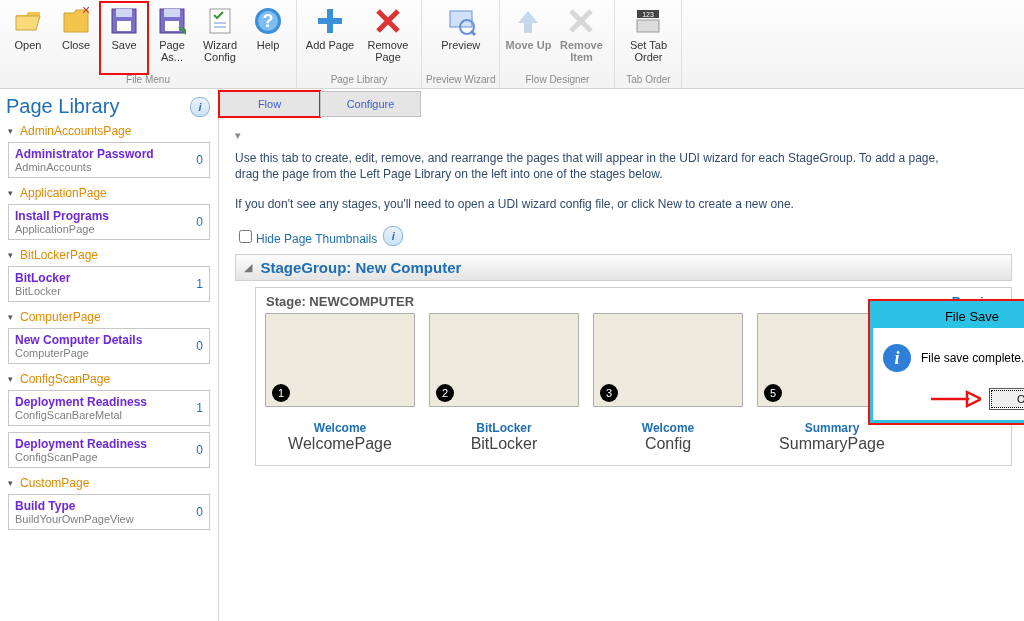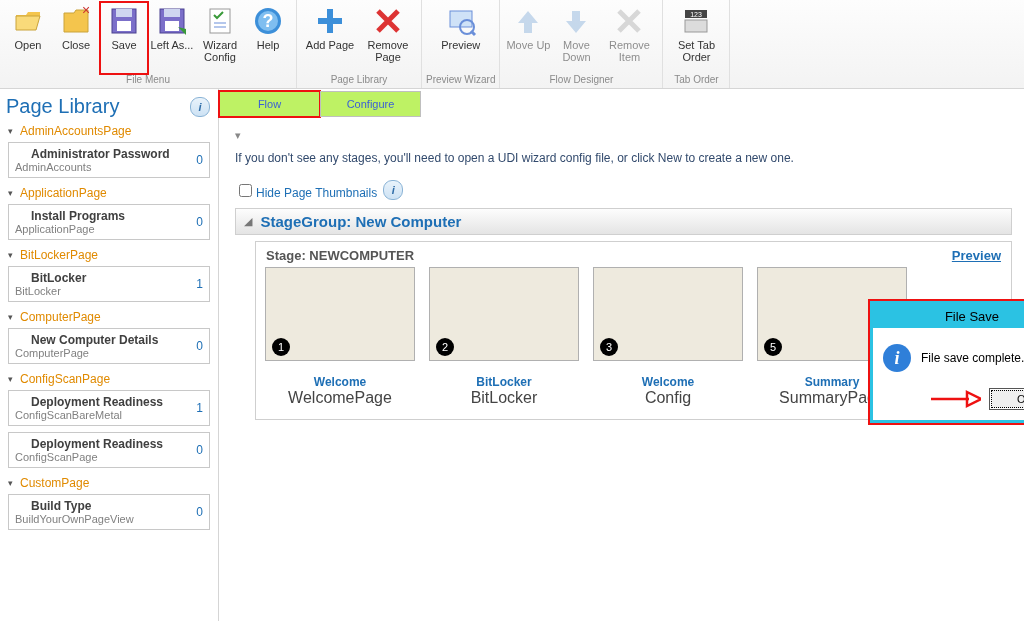--- a/index.html
+++ b/index.html
@@ -4,43 +4,43 @@
 <style>
   html, body { margin:0; padding:0; width:1024px; height:621px; font-family:"Segoe UI", sans-serif; font-size:12px; background:#fff; overflow:hidden; }
   
   
   .ribbon { height:88px; background:linear-gradient(#fdfdfd,#f3f3f3); border-bottom:1px solid #d5d5d5; display:flex; }
   .ribbon-group { display:flex; flex-direction:column; align-items:center; border-right:1px solid #e0e0e0; padding:0 4px; }
   .ribbon-group-items { display:flex; flex:1; align-items:flex-start; padding-top:2px;}
   .ribbon-group-label { font-size:10px; color:#8a8a8a; height:14px; }
   .rbtn { display:flex; flex-direction:column; align-items:center; justify-content:flex-start; width:46px; height:68px; padding-top:2px; cursor:pointer; border:1px solid transparent;}
   .rbtn.wide { width:56px; }
-  .rbtn.disabled { opacity:0.55; cursor:default; }
+  .rbtn.disabled { opacity:0.55; cursor:default;font-weight:bold; }
   .rbtn .icon { width:32px; height:32px; display:flex; align-items:center; justify-content:center; }
   .rbtn .lbl { font-size:11px; color:#333; text-align:center; line-height:12px; margin-top:2px; }
   .hl-red { outline:2px solid #e11; outline-offset:-1px; }
 
   
   .body { display:flex; height:calc(621px - 88px); }
   .sidebar { width:218px; border-right:1px solid #d5d5d5; background:#fff; display:flex; flex-direction:column; }
   .sidebar-head { display:flex; align-items:center; justify-content:space-between; padding:6px 8px 4px 6px; }
   .sidebar-title { color:#1e6fb5; font-size:20px; font-weight:400; }
   .info-badge { width:18px;height:18px;border:1px solid #8ab3d6;border-radius:9px;background:linear-gradient(#e9f3fb,#cde2f4);color:#2f6da8;display:flex;align-items:center;justify-content:center;font-style:italic;font-weight:bold;font-size:11px;}
   .lib-list { overflow-y:auto; flex:1; padding:0 4px;}
   .cat { color:#e08a00; font-size:12px; padding:2px 4px; display:flex; align-items:center; cursor:pointer;}
   .cat .arrow { width:10px; color:#555; font-size:9px; margin-right:2px;}
   .card { border:1px solid #c8c8c8; margin:2px 4px 6px 4px; padding:4px 6px; display:flex; justify-content:space-between; cursor:pointer;}
   .card .left { display:flex; flex-direction:column; }
-  .card .t1 { color:#404040; font-weight:600; font-size:12px;margin-left:16px; }
+  .card .t1 { color:#6d28d9; font-weight:600; font-size:12px; }
   .card .t2 { color:#808080; font-size:11px; }
   .card .cnt { color:#1e6fb5; font-size:12px; align-self:center;}
 
   .main { flex:1; position:relative; display:flex; flex-direction:column; }
   .tabs { display:flex; margin-left:0px; }
-  .tab { width:99px; height:24px; border:1px solid #bfbfbf; background:#bef264; display:flex; align-items:center; justify-content:center; color:#3a5fd6; font-size:11px; cursor:pointer; margin-top:2px;}
+  .tab { width:99px; height:24px; border:1px solid #bfbfbf; background:#e5e5e5; display:flex; align-items:center; justify-content:center; color:#3a5fd6; font-size:11px; cursor:pointer; margin-top:2px;}
   .tab.active { border-bottom:1px solid #fff; }
   .main-body { flex:1; padding:8px 12px 0 16px; overflow:auto;}
   .heading { color:#e08a00; font-size:19px; margin:4px 0 8px 0; display:flex; align-items:center;}
   .heading .expander{ color:#888; font-size:11px; margin-right:6px;}
   .desc { color:#324a6d; font-size:12px; line-height:16px; max-width:720px; margin-bottom:14px;}
   .chk-row { display:flex; align-items:flex-end; color:#1e6fb5; font-size:12px; margin-bottom:8px;}
   .chk-row input {margin-right:4px;}
   .chk-row .info-badge{margin-left:6px;}
   .stagegroup-bar { display:flex; align-items:center; background:linear-gradient(#fdfdfd,#e4e4e4); border:1px solid #cfcfcf; padding:4px 8px; }
   .sg-toggle{ color:#777; font-size:11px; margin-right:8px;}
@@ -106,21 +106,21 @@
         </div>
       <div class="rbtn">
           <span class="icon">
             <svg width="32" height="32">
               <rect x="4" y="4" width="24" height="24" fill="#7b6fc9" stroke="#4a4190"></rect>
               <rect x="8" y="4" width="16" height="8" fill="#cfd6f0"></rect>
               <rect x="9" y="16" width="14" height="10" fill="#fff"></rect>
               <polygon points="22,22 30,30 30,24" fill="#3a9a3a"></polygon>
             </svg>
           </span>
-          <span class="lbl">Left As...</span>
+          <span class="lbl">Page As...</span>
         </div>
       <div class="rbtn">
           <span class="icon">
             <svg width="32" height="32">
               <rect x="6" y="4" width="20" height="24" fill="#fff" stroke="#999"></rect>
               <path d="M10 10l3 3 6-6" stroke="#3a9a3a" stroke-width="2" fill="none"></path>
               <line x1="10" y1="18" x2="22" y2="18" stroke="#6a8fd9"></line>
               <line x1="10" y1="22" x2="22" y2="22" stroke="#6a8fd9"></line>
             </svg>
           </span>
@@ -181,28 +181,20 @@
 
   <div class="ribbon-group">
     <div class="ribbon-group-items">
       <div class="rbtn disabled">
           <span class="icon">
             <svg width="32" height="32">
               <polygon points="16,6 26,18 20,18 20,28 12,28 12,18 6,18" fill="#9bbde0"></polygon>
             </svg>
           </span>
           <span class="lbl">Move Up</span>
-        </div>
-      <div class="rbtn disabled">
-          <span class="icon">
-            <svg width="32" height="32">
-              <polygon points="16,28 26,16 20,16 20,6 12,6 12,16 6,16" fill="#9bbde0"></polygon>
-            </svg>
-          </span>
-          <span class="lbl">Move Down</span>
         </div>
       <div class="rbtn wide disabled">
           <span class="icon">
             <svg width="32" height="32">
               <path d="M6 6 L26 26 M26 6 L6 26" stroke="#bbb" stroke-width="5"></path>
             </svg>
           </span>
           <span class="lbl">Remove Item</span>
         </div>
     </div>
@@ -293,20 +285,21 @@
 
   <div class="main">
     <div class="tabs">
       <div class="tab active hl-red">Flow</div>
       <div class="tab">Configure</div>
     </div>
     <div class="main-body">
       <div class="heading">
           <span class="expander">▾</span>
         </div>
+      <div class="desc">Use this tab to create, edit, remove, and rearrange the pages that will appear in the UDI wizard for each StageGroup. To add a page, drag the page from the Left Page Library on the left into one of the stages below.</div>
       <div class="desc">If you don't see any stages, you'll need to open a UDI wizard config file, or click New to create a new one.</div>
       <div class="chk-row">
         <input type="checkbox" style="">
         <span>Hide Page Thumbnails</span>
         <span class="info-badge">i</span>
       </div>
 
       <div class="stagegroup-bar">
         <span class="sg-toggle">◢</span>
         <span class="sg-title">StageGroup: New Computer</span>

